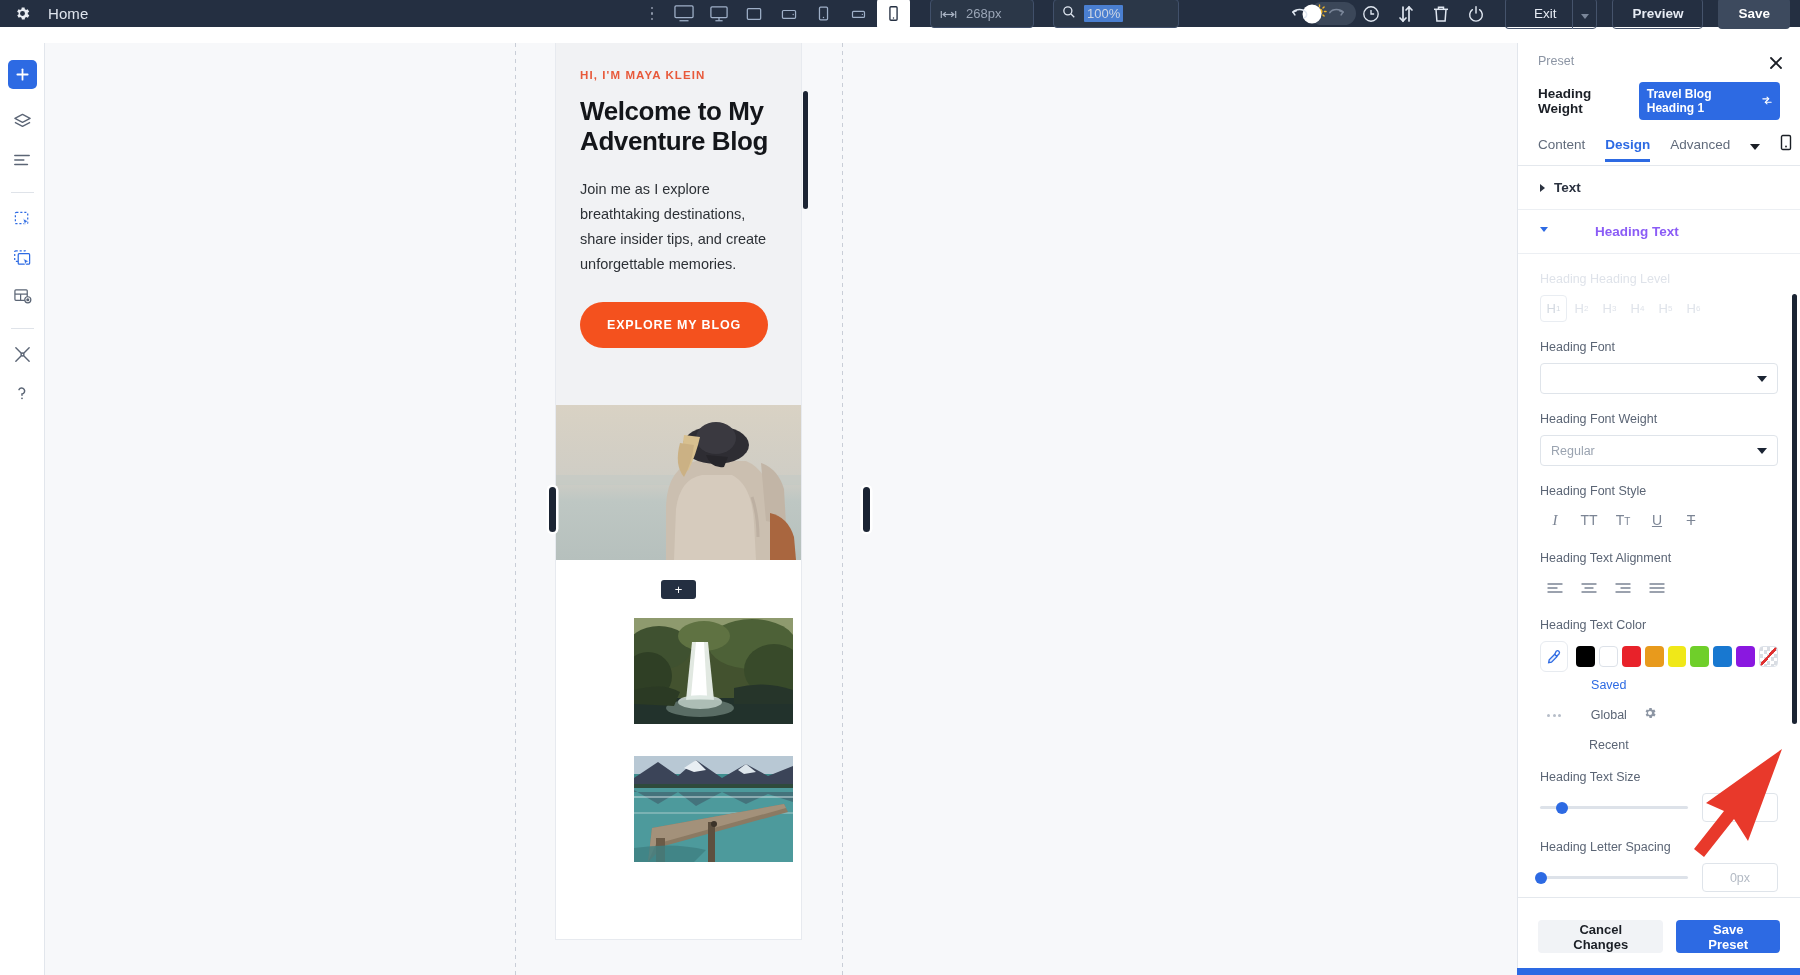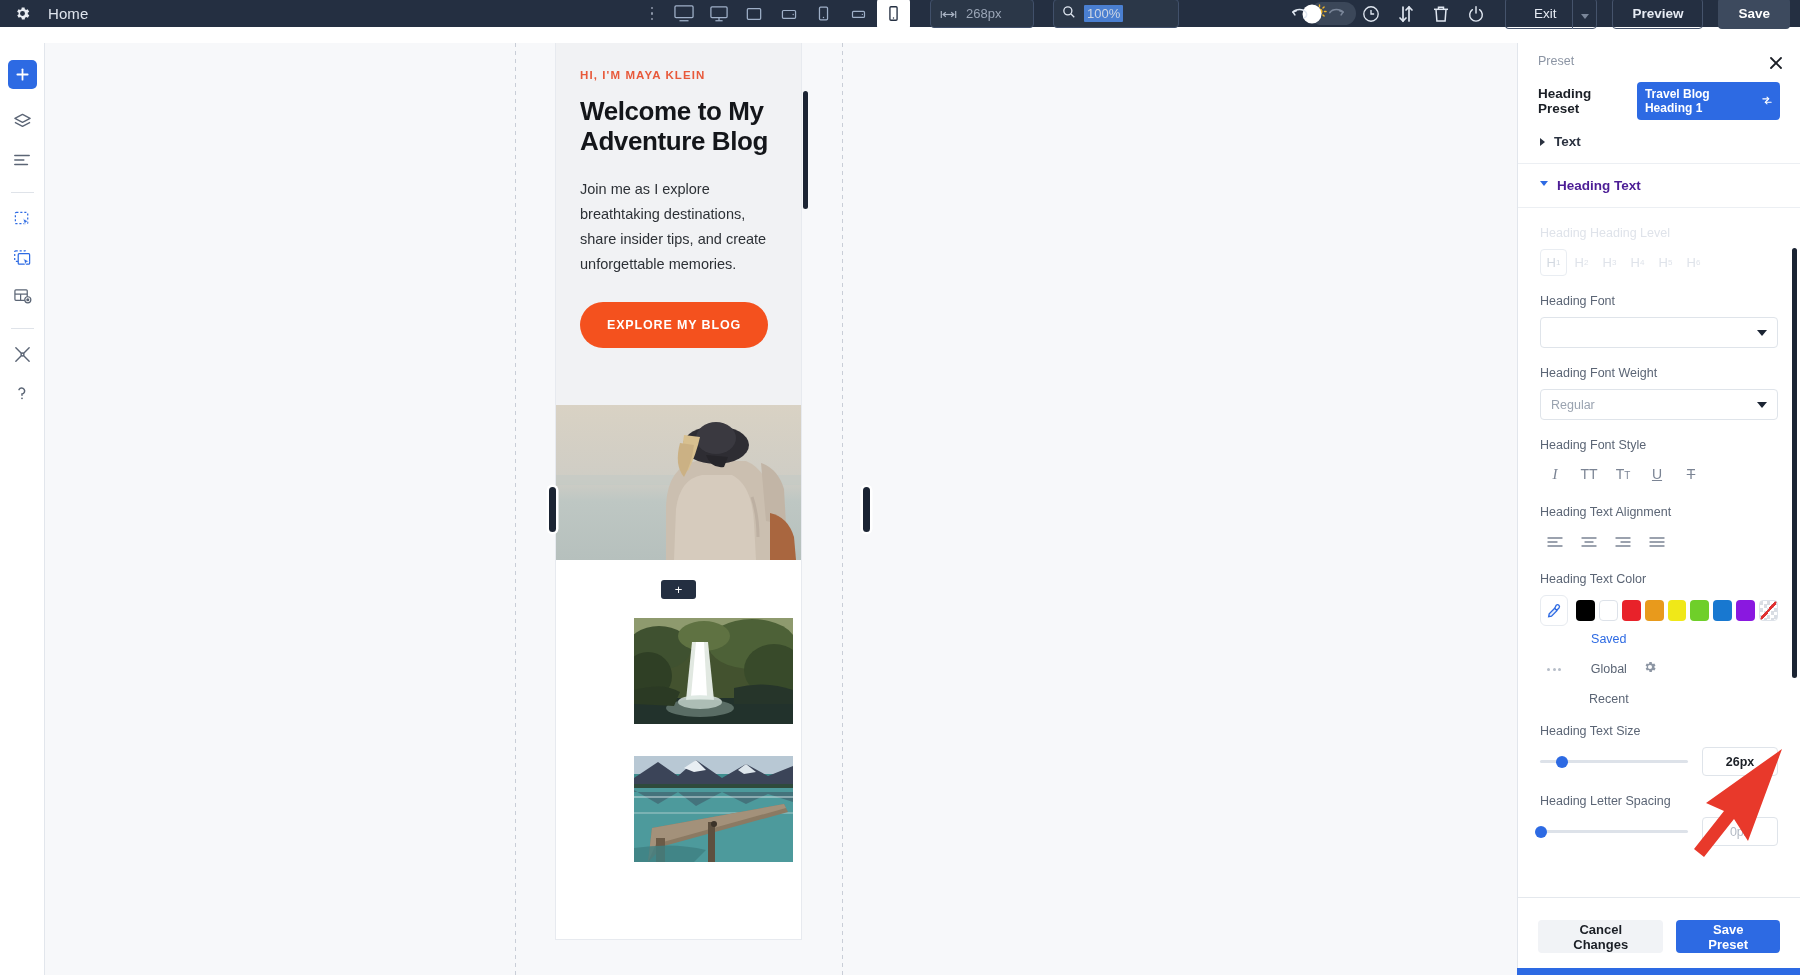--- a/index.html
+++ b/index.html
@@ -158,21 +158,21 @@
   .tab.active { color: #2d6ae3; font-weight: bold; box-shadow: inset 0 -3px 0 #2d6ae3; }
   .tab-caret { margin-left: auto; cursor: pointer; padding-bottom: 10px; }
   .tab-dev { padding-bottom: 10px; cursor: pointer; }
 
   .panel-body { flex: 1; overflow: hidden; position: relative; }
   .sec-head {
     display: flex; align-items: center; gap: 9px; padding: 14px 22px;
     border-bottom: 1px solid #eceff3; cursor: pointer;
   }
   .sec-head .ttl { font-size: 13.5px; font-weight: bold; color: #2b3240; }
-  .sec-head.open .ttl { color: #4c1d95; }
+  .sec-head.open .ttl { color: #8b5cf6; margin-left: 38px; }
   .tri { width: 0; height: 0; border-left: 5px solid #2b3240; border-top: 4px solid transparent; border-bottom: 4px solid transparent; }
   .tri.down { border-left: 4.5px solid transparent; border-right: 4.5px solid transparent; border-top: 5.5px solid #2d6ae3; }
 
   .field { padding: 0 22px; margin-top: 18px; }
   .field-label { font-size: 12.5px; color: #5b6575; margin-bottom: 9px; }
   .field.disabled .field-label { color: #dfe3ea; }
 
   .hlevels { display: flex; gap: 1px; }
   .hlev {
     width: 27px; height: 27px; display: flex; align-items: center; justify-content: center;
@@ -586,35 +586,51 @@
   <div class="panel">
     <div class="panel-head">
       <div class="panel-kicker">Preset</div>
       <div class="panel-close">
         <svg width="14" height="14" viewBox="0 0 14 14" stroke="#1b1f26" stroke-width="1.8" stroke-linecap="round">
             <line x1="2" y1="2" x2="12" y2="12"></line>
             <line x1="12" y1="2" x2="2" y2="12"></line>
           </svg>
       </div>
       <div class="preset-row">
-        <span class="preset-label">Heading Preset</span>
+        <span class="preset-label">Heading Weight</span>
         <span class="preset-chip">
           <span>Travel Blog Heading 1</span>
           <span>
             <svg width="10" height="9" viewBox="0 0 12 10" stroke="#fff" stroke-width="1.3" stroke-linecap="round">
                 <line x1="1" y1="3" x2="8" y2="3"></line>
                 <polyline points="6,1 8,3 6,5" fill="none"></polyline>
                 <line x1="11" y1="7" x2="4" y2="7"></line>
                 <polyline points="6,5 4,7 6,9" fill="none"></polyline>
               </svg>
           </span>
         </span>
       </div>
     </div>
 
+    <div class="tabs">
+      <div class="tab">Content</div>
+      <div class="tab active">Design</div>
+      <div class="tab">Advanced</div>
+      <div class="tab-caret">
+        <svg width="10" height="6" viewBox="0 0 10 6">
+            <polygon points="0,0 10,0 5,6" fill="#1b1f26"></polygon>
+          </svg>
+      </div>
+      <div class="tab-dev">
+        <svg width="12" height="17" viewBox="0 0 12 17" fill="none" stroke="#1b1f26" stroke-width="1.4">
+            <rect x="1.5" y="1.5" width="9" height="14" rx="1.3"></rect>
+            <circle cx="6" cy="12.5" r=".9" fill="#1b1f26" stroke="none"></circle>
+          </svg>
+      </div>
+    </div>
 
     <div class="panel-body">
 
       <div class="sec-head">
         <span class="tri"></span>
         <span class="ttl">Text</span>
       </div>
 
       <div class="sec-head open">
         <span class="tri down"></span>

